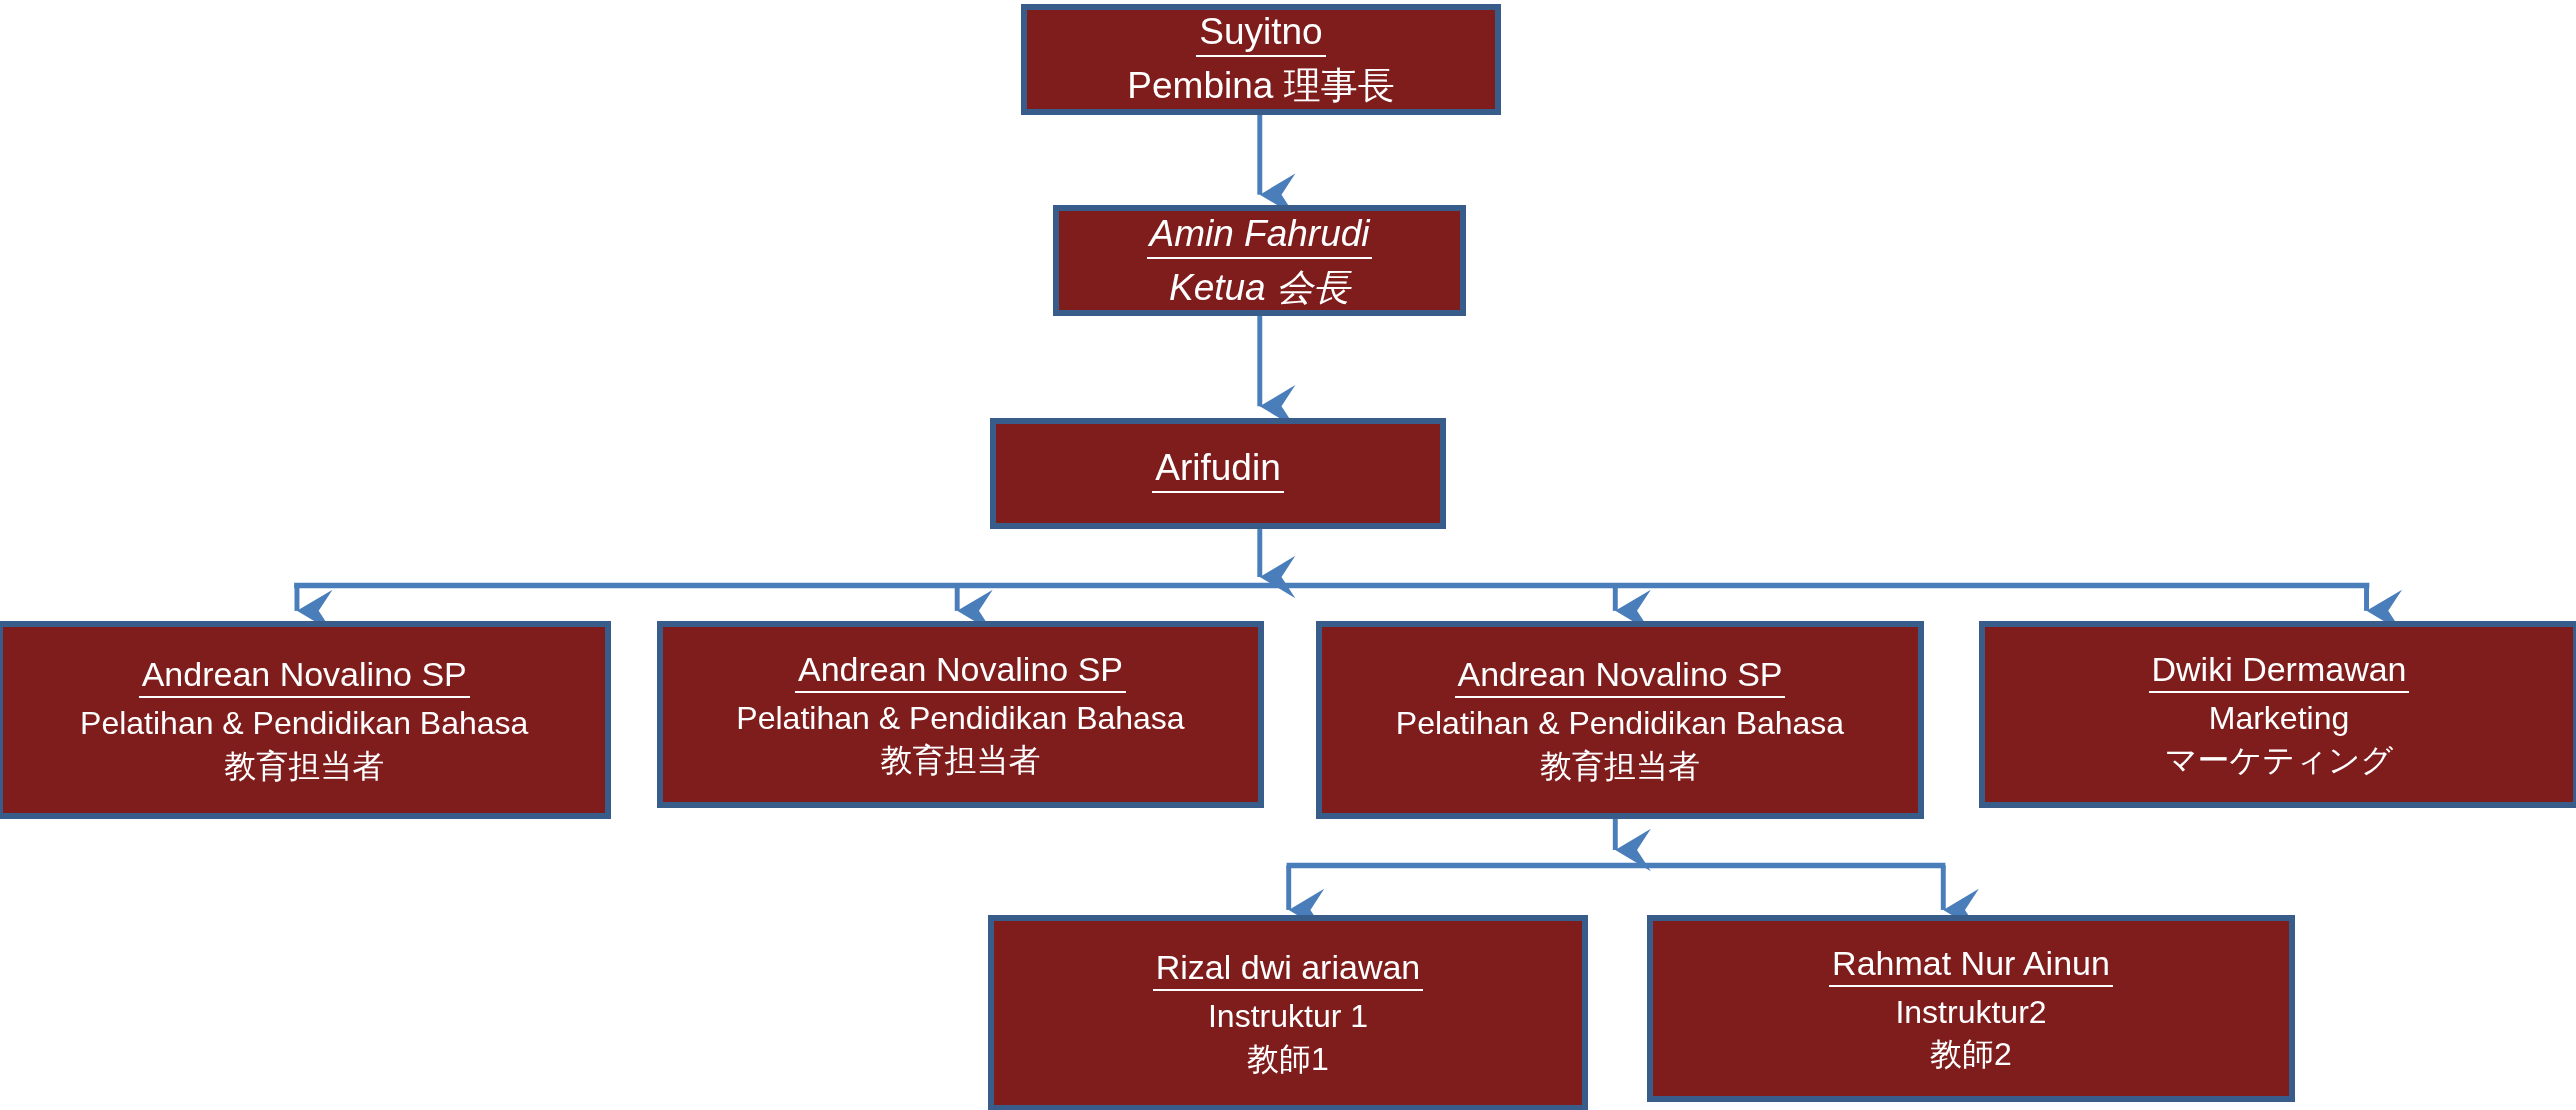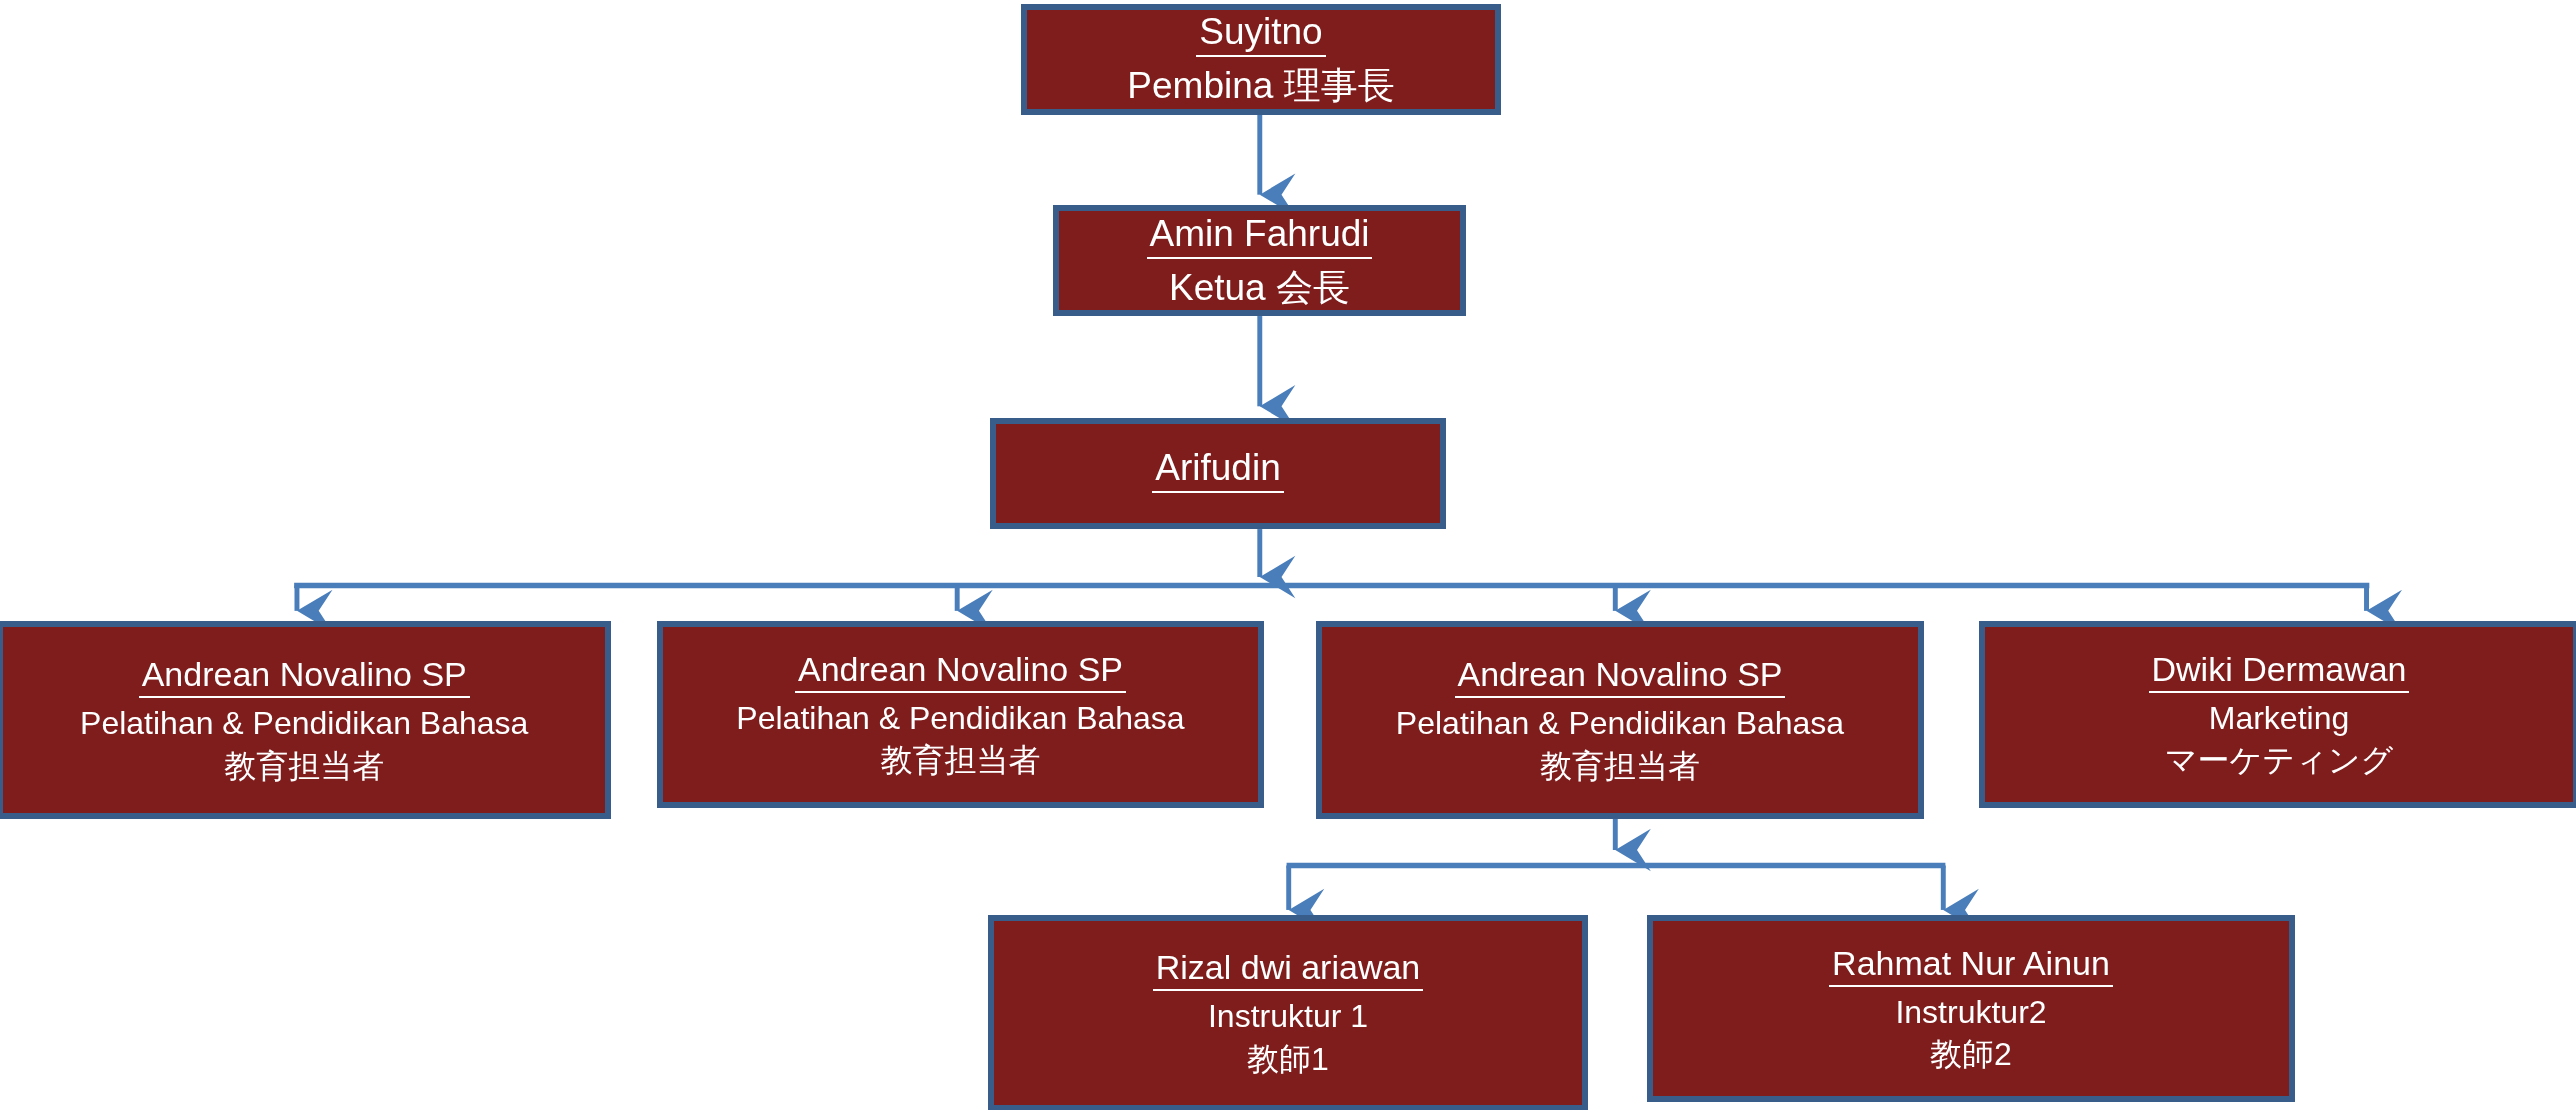--- a/index.html
+++ b/index.html
@@ -103,21 +103,21 @@
 
     <line x1="1827" y1="1227" x2="1827" y2="1290" stroke="#4A7EBB" stroke-width="7" marker-end="url(#arrowhead)"></line>
     <line x1="2755" y1="1227" x2="2755" y2="1290" stroke="#4A7EBB" stroke-width="7" marker-end="url(#arrowhead)"></line>
   </svg>
 
   <div class="node lvl-top" style="left:1021px; top:3.5px; width:480px; height:111px;">
     <span class="name">Suyitno</span>
     <span class="line">Pembina 理事長</span>
   </div>
 
-  <div class="node lvl-mid" style="left:1053px; top:205px; width:413px; height:111px;">
+  <div class="node lvl-mid" style="left:1053px; top:205px; width:413px; height:111px;font-style:italic;">
     <span class="name">Amin Fahrudi</span>
     <span class="line">Ketua 会長</span>
   </div>
 
   <div class="node lvl-mid" style="left:990px; top:418px; width:456px; height:111px;">
     <span class="name">Arifudin</span>
   </div>
 
   <div class="node lvl-leaf" style="left:-2.8px; top:621px; width:614px; height:198px;">
     <span class="name">Andrean Novalino SP</span>

